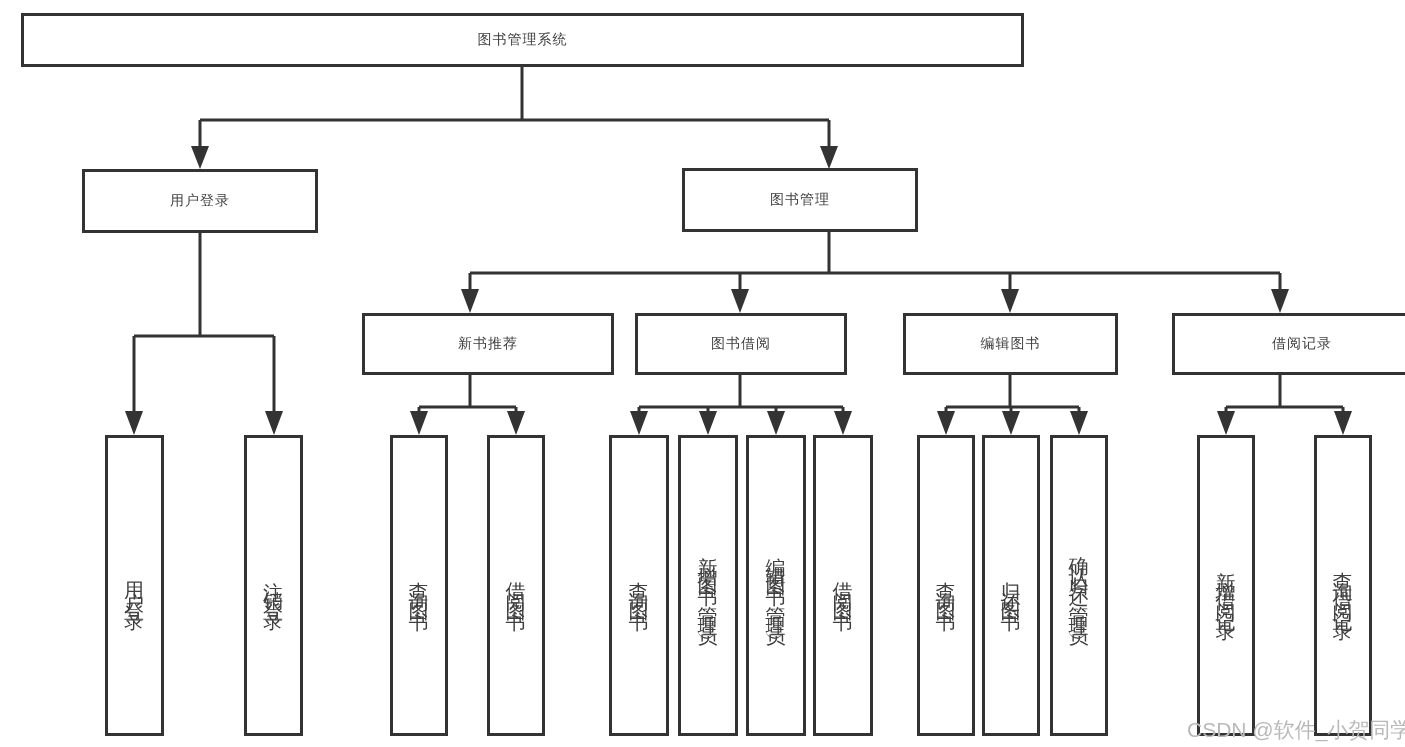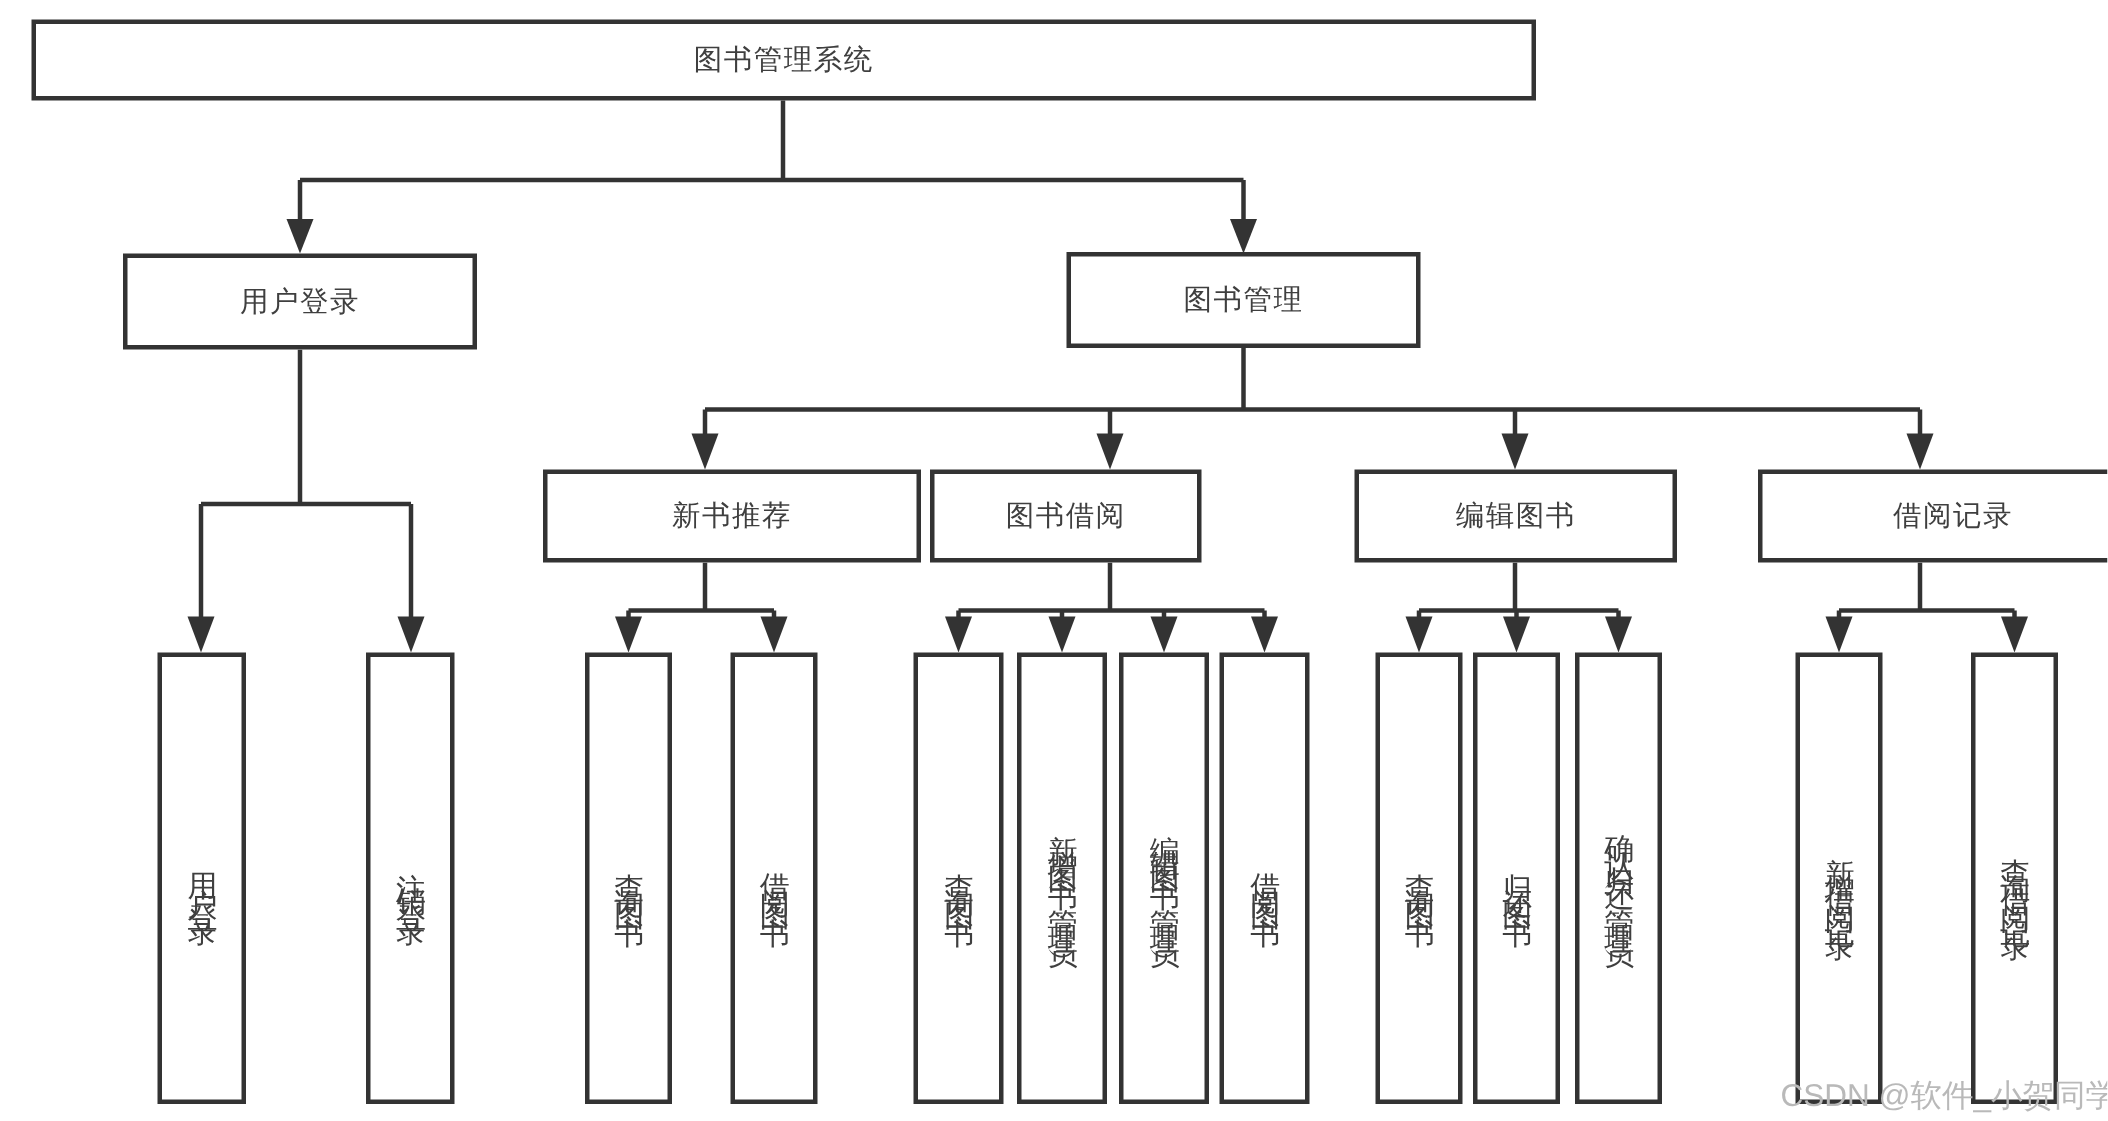--- a/index.html
+++ b/index.html
@@ -16,21 +16,21 @@
     box-sizing:border-box;
     background:#ffffff;
     border:3px solid #333333;
     color:#3f3f3f;
     display:flex;
     align-items:center;
     justify-content:center;
     z-index:2;
   }
   .node.h span{
-    font-size:19px;
+    font-size:14px;
     letter-spacing:1px;
     white-space:nowrap;
   }
   .node.v span{
     writing-mode:vertical-rl;
     font-size:20px;
     line-height:1;
     letter-spacing:10px;
     white-space:nowrap;
   }
@@ -113,28 +113,28 @@
     </g>
   </svg>
 
   <div class="node h" style="left:21px;top:13px;width:1003px;height:54px">
     <span>图书管理系统</span>
   </div>
 
   <div class="node h" style="left:82px;top:169px;width:236px;height:64px">
     <span>用户登录</span>
   </div>
-  <div class="node h" style="left:711px;top:168px;width:236px;height:64px">
+  <div class="node h" style="left:682px;top:168px;width:236px;height:64px">
     <span>图书管理</span>
   </div>
 
   <div class="node h" style="left:362px;top:313px;width:252px;height:62px">
     <span>新书推荐</span>
   </div>
-  <div class="node h" style="left:620px;top:313px;width:181px;height:62px">
+  <div class="node h" style="left:635px;top:313px;width:212px;height:62px">
     <span>图书借阅</span>
   </div>
   <div class="node h" style="left:903px;top:313px;width:215px;height:62px">
     <span>编辑图书</span>
   </div>
   <div class="node h" style="left:1172px;top:313px;width:260px;height:62px">
     <span>借阅记录</span>
   </div>
 
   <div class="node v" style="left:105px;top:435px;width:59px;height:301px">

